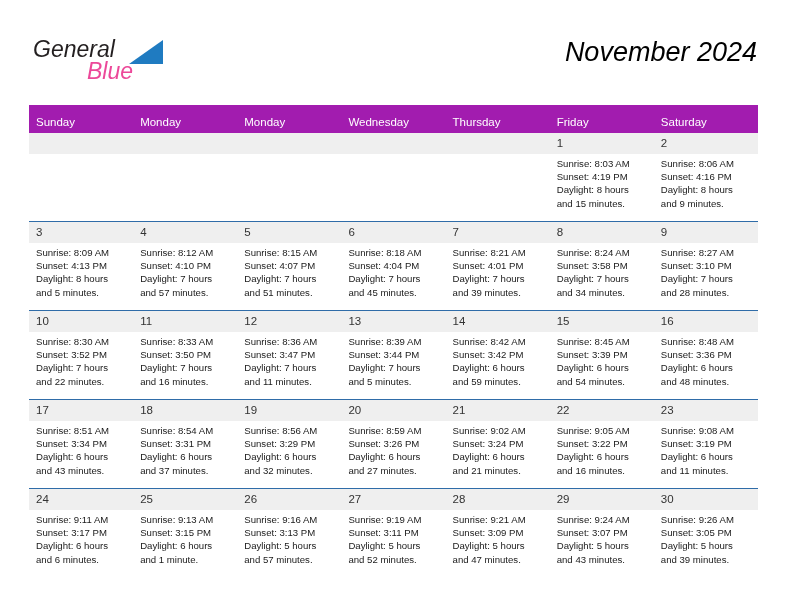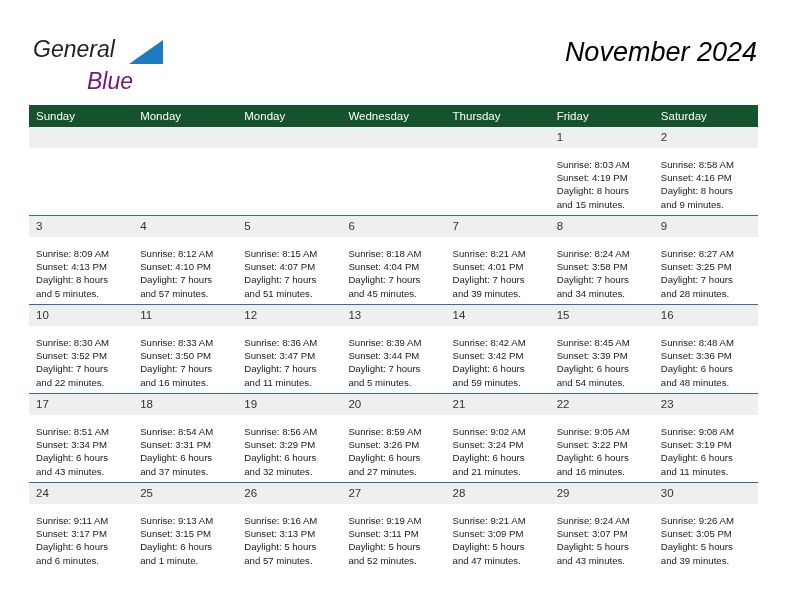--- a/index.html
+++ b/index.html
@@ -40,24 +40,23 @@
     letter-spacing: 0px;
     color: #231f20;
     font-family: "Liberation Sans", sans-serif;
     font-weight: 400;
   }
   .brand-blue {
     position: absolute;
     left: 54px;
     top: 22px;
     font-size: 23px;
-    color: #701a75;
+    color: #ec4899;
     font-family: "Liberation Sans", sans-serif;
     font-weight: 400;
-    margin-top: 10px;
   }
   .brand-triangle {
     position: absolute;
     left: 96px;
     top: 4px;
     width: 34px;
     height: 24px;
   }
 
   .title-block {
@@ -86,26 +85,26 @@
     position: absolute;
     left: 29px;
     top: 105px;
     width: 729px;
     border-collapse: collapse;
     table-layout: fixed;
   }
   .calendar col { width: 104.14px; }
 
   thead th {
-    background: #14532d;
+    background: #a21caf;
     color: #ffffff;
     font-size: 11.5px;
     font-weight: 400;
     text-align: left;
-    padding: 5px 0 5px 7px;
+    padding: 11px 0 5px 7px;
     height: 11px;
     border: none;
   }
 
   tbody td {
     vertical-align: top;
     padding: 0;
     border-top: 1.5px solid #2f6ca8;
     border-left: none;
     border-right: none;
@@ -123,21 +122,21 @@
     font-size: 11.5px;
     color: #333333;
     padding: 4px 0 4px 7px;
     height: 13px;
     line-height: 13px;
   }
   .daynum.empty {
     color: transparent;
   }
   .details {
-    padding: 10px 6px 0 7px;
+    padding: 3px 6px 0 7px;
     font-size: 9.6px;
     line-height: 13.2px;
     color: #1a1a1a;
   }
   .details div { white-space: nowrap; }
 </style>
 </head>
 <body>
 
 <div class="page-header">
@@ -201,21 +200,21 @@
           <div class="details">
             <div>Sunrise: 8:03 AM</div>
             <div>Sunset: 4:19 PM</div>
             <div>Daylight: 8 hours</div>
             <div>and 15 minutes.</div>
           </div>
         </td>
         <td>
           <span class="daynum">2</span>
           <div class="details">
-            <div>Sunrise: 8:58 AM</div>
+            <div>Sunrise: 8:06 AM</div>
             <div>Sunset: 4:16 PM</div>
             <div>Daylight: 8 hours</div>
             <div>and 9 minutes.</div>
           </div>
         </td>
       </tr>
       <tr>
         <td>
           <span class="daynum">3</span>
           <div class="details">
@@ -267,21 +266,21 @@
             <div>Sunrise: 8:24 AM</div>
             <div>Sunset: 3:58 PM</div>
             <div>Daylight: 7 hours</div>
             <div>and 34 minutes.</div>
           </div>
         </td>
         <td>
           <span class="daynum">9</span>
           <div class="details">
             <div>Sunrise: 8:27 AM</div>
-            <div>Sunset: 3:25 PM</div>
+            <div>Sunset: 3:10 PM</div>
             <div>Daylight: 7 hours</div>
             <div>and 28 minutes.</div>
           </div>
         </td>
       </tr>
       <tr>
         <td>
           <span class="daynum">10</span>
           <div class="details">
             <div>Sunrise: 8:30 AM</div>

